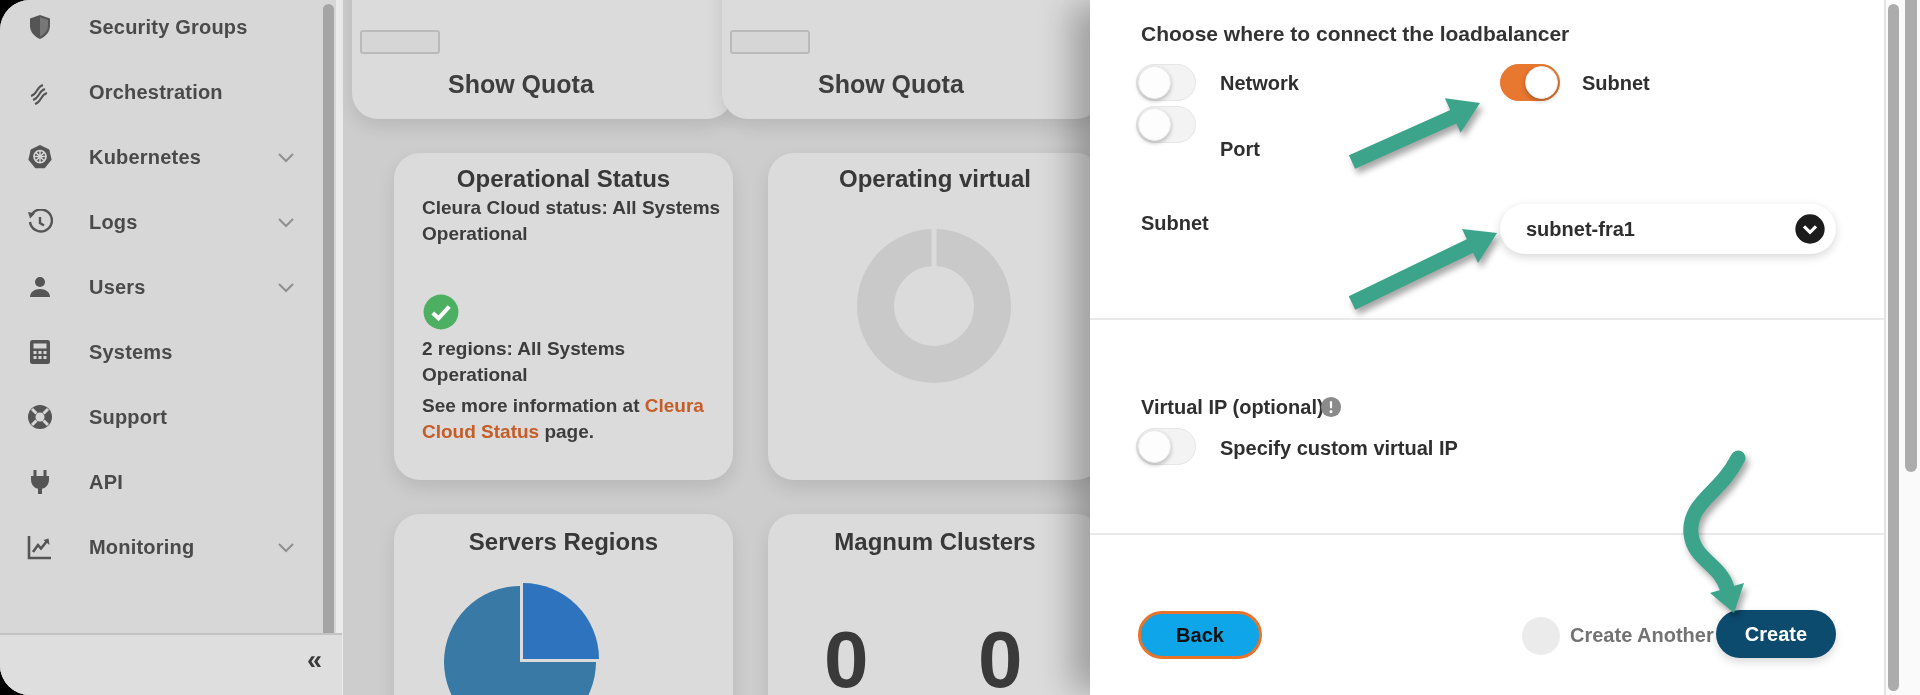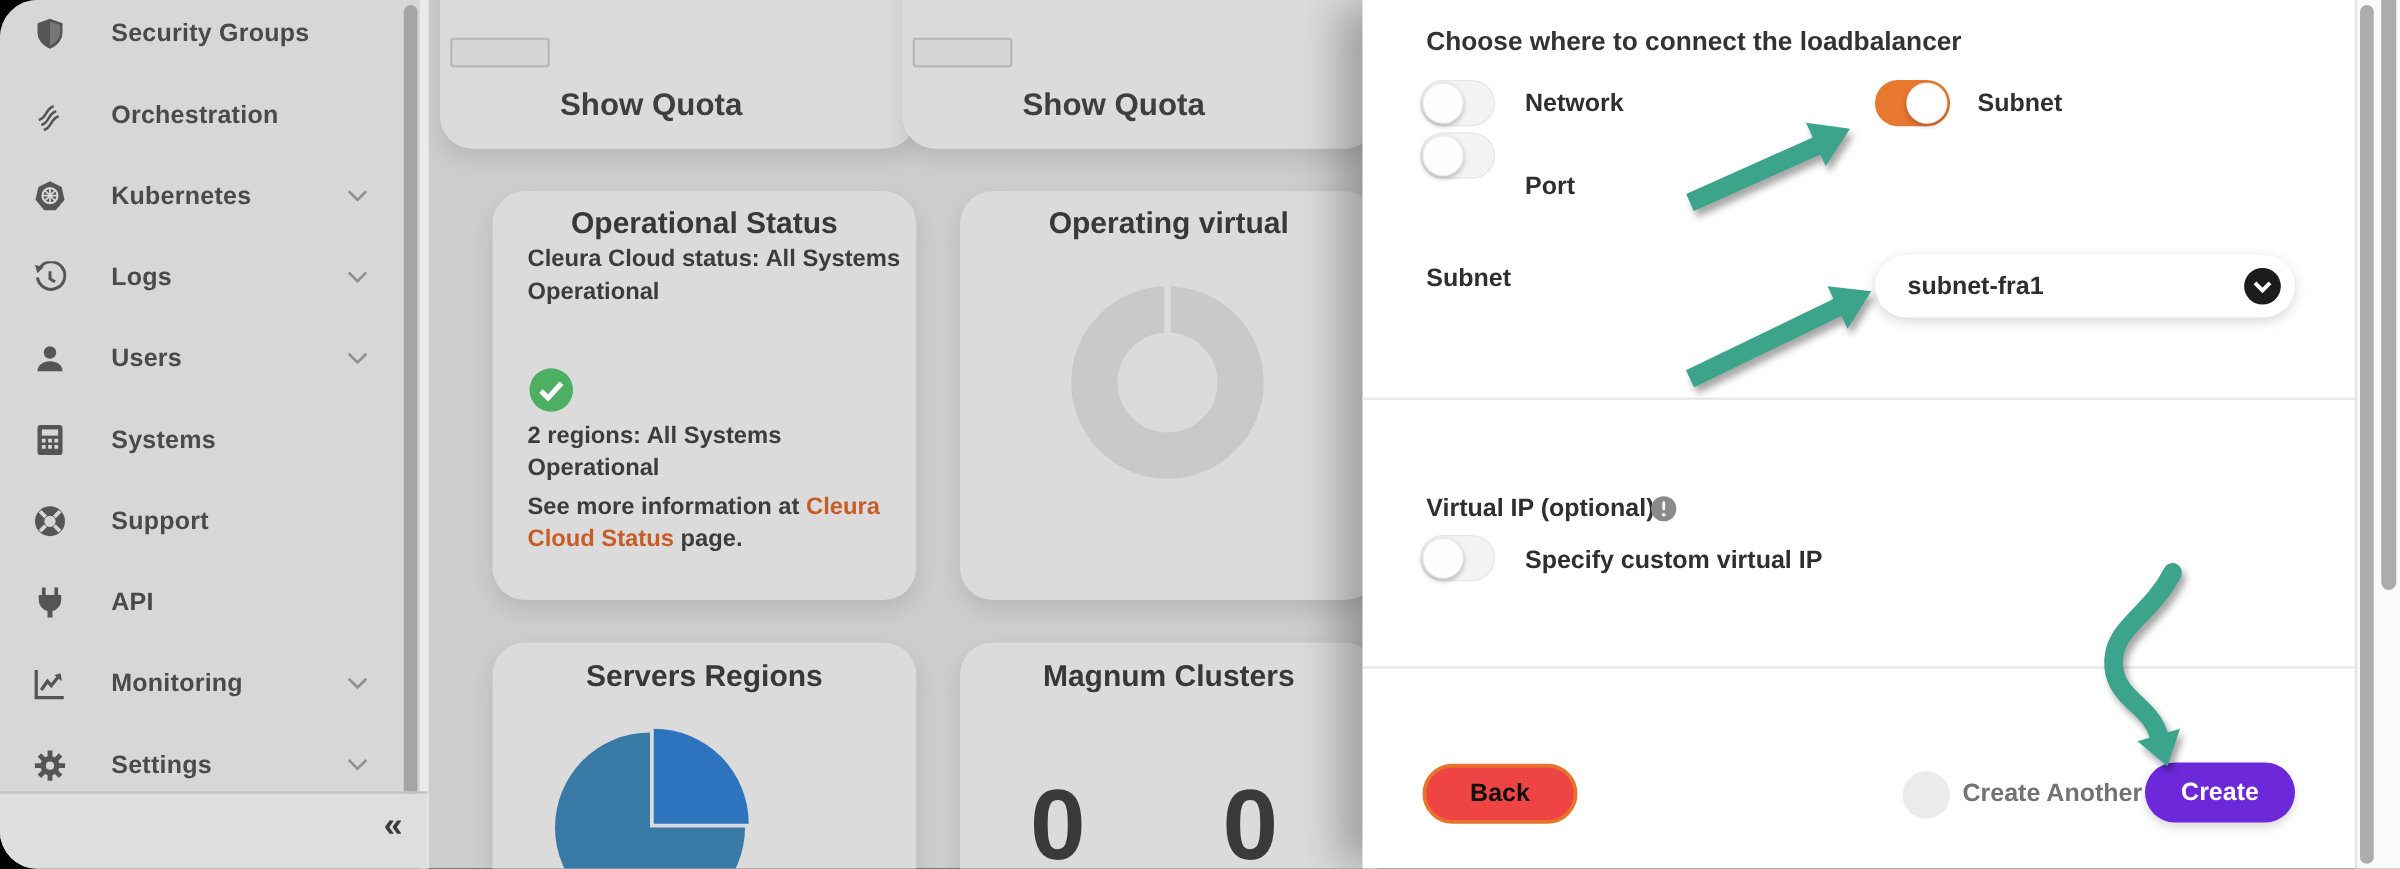--- a/index.html
+++ b/index.html
@@ -39,26 +39,26 @@
   .tglrow-label{position:absolute;font-size:20px;font-weight:600;color:#2F2F2F;}
   .toggle{position:absolute;width:60px;height:37px;border-radius:19px;background:#F3F3F3;border:1px solid #E6E6E6;cursor:pointer;}
   .toggle .knob{position:absolute;top:1px;left:1px;width:33px;height:33px;border-radius:50%;background:#FDFDFD;
       box-shadow:0 2px 4px rgba(0,0,0,0.25);border:1px solid #ECECEC;}
   .toggle.on{background:#E8772F;border-color:#E8772F;}
   .toggle.on .knob{left:auto;right:1px;background:#FFF;}
   .field-label{position:absolute;font-size:20px;font-weight:600;color:#2F2F2F;}
   .dropdown{position:absolute;left:410px;top:204px;width:336px;height:50px;border-radius:25px;background:#FFF;
       box-shadow:0 3px 10px rgba(0,0,0,0.16);display:flex;align-items:center;cursor:pointer;}
   .dropdown .val{margin-left:26px;font-size:20px;font-weight:600;color:#2E2E2E;flex:1;}
-  .btn-back{position:absolute;left:48px;top:611px;width:124px;height:48px;border-radius:24px;background:#ef4444;
+  .btn-back{position:absolute;left:48px;top:611px;width:124px;height:48px;border-radius:24px;background:#0ea5e9;
       border:3px solid #E8732A;display:flex;align-items:center;justify-content:center;
       font-size:20px;font-weight:700;color:#101010;cursor:pointer;}
   .chk-circle{position:absolute;left:432px;top:617px;width:38px;height:38px;border-radius:50%;background:#EBEBEB;cursor:pointer;}
   .create-another{position:absolute;left:480px;top:624px;font-size:20px;font-weight:600;color:#737373;}
-  .btn-create{position:absolute;left:626px;top:610px;width:120px;height:48px;border-radius:24px;background:#6d28d9;
+  .btn-create{position:absolute;left:626px;top:610px;width:120px;height:48px;border-radius:24px;background:#0c4a6e;
       display:flex;align-items:center;justify-content:center;font-size:20px;font-weight:700;color:#FFF;
       box-shadow:0 4px 8px rgba(0,0,0,0.15);cursor:pointer;}
   .gutter-line{position:absolute;left:794px;top:0;width:2px;height:695px;background:#E3E3E3;}
   .gutter{position:absolute;left:796px;top:0;width:34px;height:695px;background:#FAFAFA;}
   .thumb{position:absolute;border-radius:6px;background:#ACACAC;}
   .arrows{position:absolute;left:1090px;top:0;width:830px;height:695px;pointer-events:none;z-index:40;}
   .info-ic{position:absolute;left:230px;top:396px;}
 </style>
 </head>
 <body>
@@ -183,40 +183,20 @@
             <polyline points="6,18 11,11 14,14.5 20,7" stroke="#555" stroke-width="2.6"></polyline>
             <polygon points="21.5,4.5 22.5,11 16.5,6" fill="#555"></polygon>
           </svg>
       </span>
       <span class="lbl">Monitoring</span>
       <span class="chev"><svg width="16" height="10" viewBox="0 0 16 10" fill="none" stroke="#8F8F8F" stroke-width="2">
             <polyline points="1,1 8,8 15,1"></polyline>
           </svg></span>
     </div>
 
-    <div class="nav-item" style="top:590px">
-      <span class="ic">
-        <svg width="27" height="27" viewBox="0 0 27 27">
-            <g fill="#555">
-              <circle cx="13.5" cy="13.5" r="8"></circle>
-              <g stroke="#555" stroke-width="4">
-                <line x1="13.5" y1="1" x2="13.5" y2="26"></line>
-                <line x1="1" y1="13.5" x2="26" y2="13.5"></line>
-                <line x1="4.7" y1="4.7" x2="22.3" y2="22.3"></line>
-                <line x1="22.3" y1="4.7" x2="4.7" y2="22.3"></line>
-              </g>
-            </g>
-            <circle cx="13.5" cy="13.5" r="3.4" fill="#D7D7D7"></circle>
-          </svg>
-      </span>
-      <span class="lbl">Settings</span>
-      <span class="chev"><svg width="16" height="10" viewBox="0 0 16 10" fill="none" stroke="#8F8F8F" stroke-width="2">
-            <polyline points="1,1 8,8 15,1"></polyline>
-          </svg></span>
-    </div>
 
     <div class="side-scroll"></div>
     <div class="side-gutter"></div>
     <div class="side-divider"></div>
     <div class="side-footer">
       <span class="collapse">«</span>
     </div>
   </aside>
 
   <div class="card" style="left:352px;top:-44px;width:381px;height:163px;">

